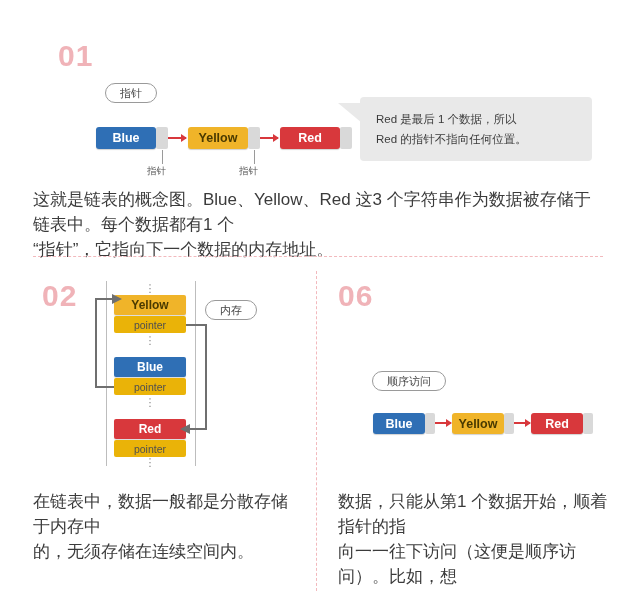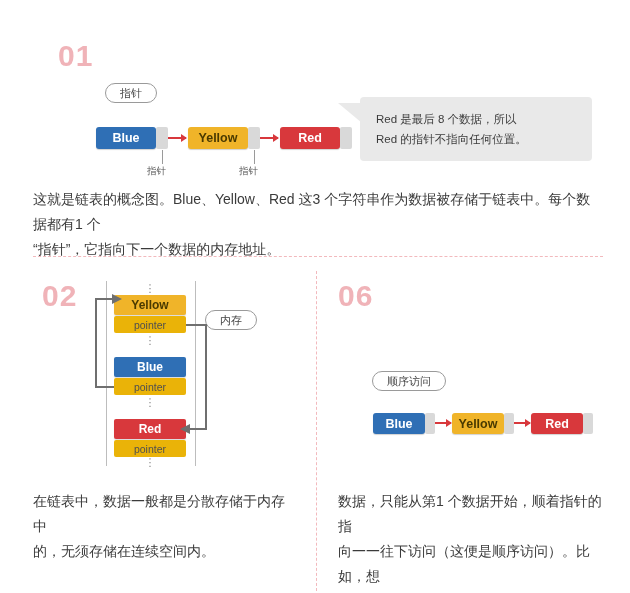--- a/index.html
+++ b/index.html
@@ -116,21 +116,21 @@
     width: 0;
     height: 0;
     border-top: 0 solid transparent;
     border-bottom: 20px solid transparent;
     border-right: 24px solid #e9e9e9;
   }
 
   
   .para {
     position: absolute;
-    font-size: 14px;
+    font-size: 17px;
     line-height: 25px;
     color: #3b3b3b;
   }
 
   
   .hr-dash {
     position: absolute;
     border-top: 1px dashed #f2b9bd;
     height: 0;
   }
@@ -194,36 +194,36 @@
   <div class="node red" style="left:280px; top:118px; width:60px; height:22px;">Red</div>
   <div class="stub" style="left:340px; top:118px; width:12px; height:22px;"></div>
 
   <div class="leader" style="left:162px; top:141px; height:14px;"></div>
   <div class="mini-label" style="left:147px; top:156px;">指针</div>
 
   <div class="leader" style="left:254px; top:141px; height:14px;"></div>
   <div class="mini-label" style="left:239px; top:156px;">指针</div>
 
   <div class="bubble" style="left:360px; top:88px; width:200px;">
-    <div>Red 是最后 8 个数据，所以</div>
+    <div>Red 是最后 1 个数据，所以</div>
     <div>Red 的指针不指向任何位置。</div>
   </div>
 
   <div class="para" style="left:33px; top:178px; width:570px;">
     <div>这就是链表的概念图。Blue、Yellow、Red 这3 个字符串作为数据被存储于链表中。每个数据都有1 个</div>
     <div>“指针”，它指向下一个数据的内存地址。</div>
   </div>
 
   <div class="hr-dash" style="left:33px; top:247px; width:570px;"></div>
 
   <div class="vr-dash" style="left:316px; top:262px; height:320px;"></div>
 
   <div class="sec-num" style="left:42px; top:270px;">02</div>
 
-  <div class="pill" style="left:205px; top:301px;">内存</div>
+  <div class="pill" style="left:205px; top:291px;">内存</div>
 
   <div class="mem-col" style="left:106px; top:272px; width:88px; height:185px;"></div>
 
   <div class="dots" style="left:106px; top:276px; width:88px;">⋮</div>
 
   <div class="mem-cell data" style="left:114px; top:286px; width:72px; height:20px; background:#f0b429; color:#4a3a00;">Yellow</div>
   <div class="mem-cell ptr" style="left:114px; top:307px; width:72px; height:17px;">pointer</div>
 
   <div class="dots" style="left:106px; top:328px; width:88px;">⋮</div>
 

